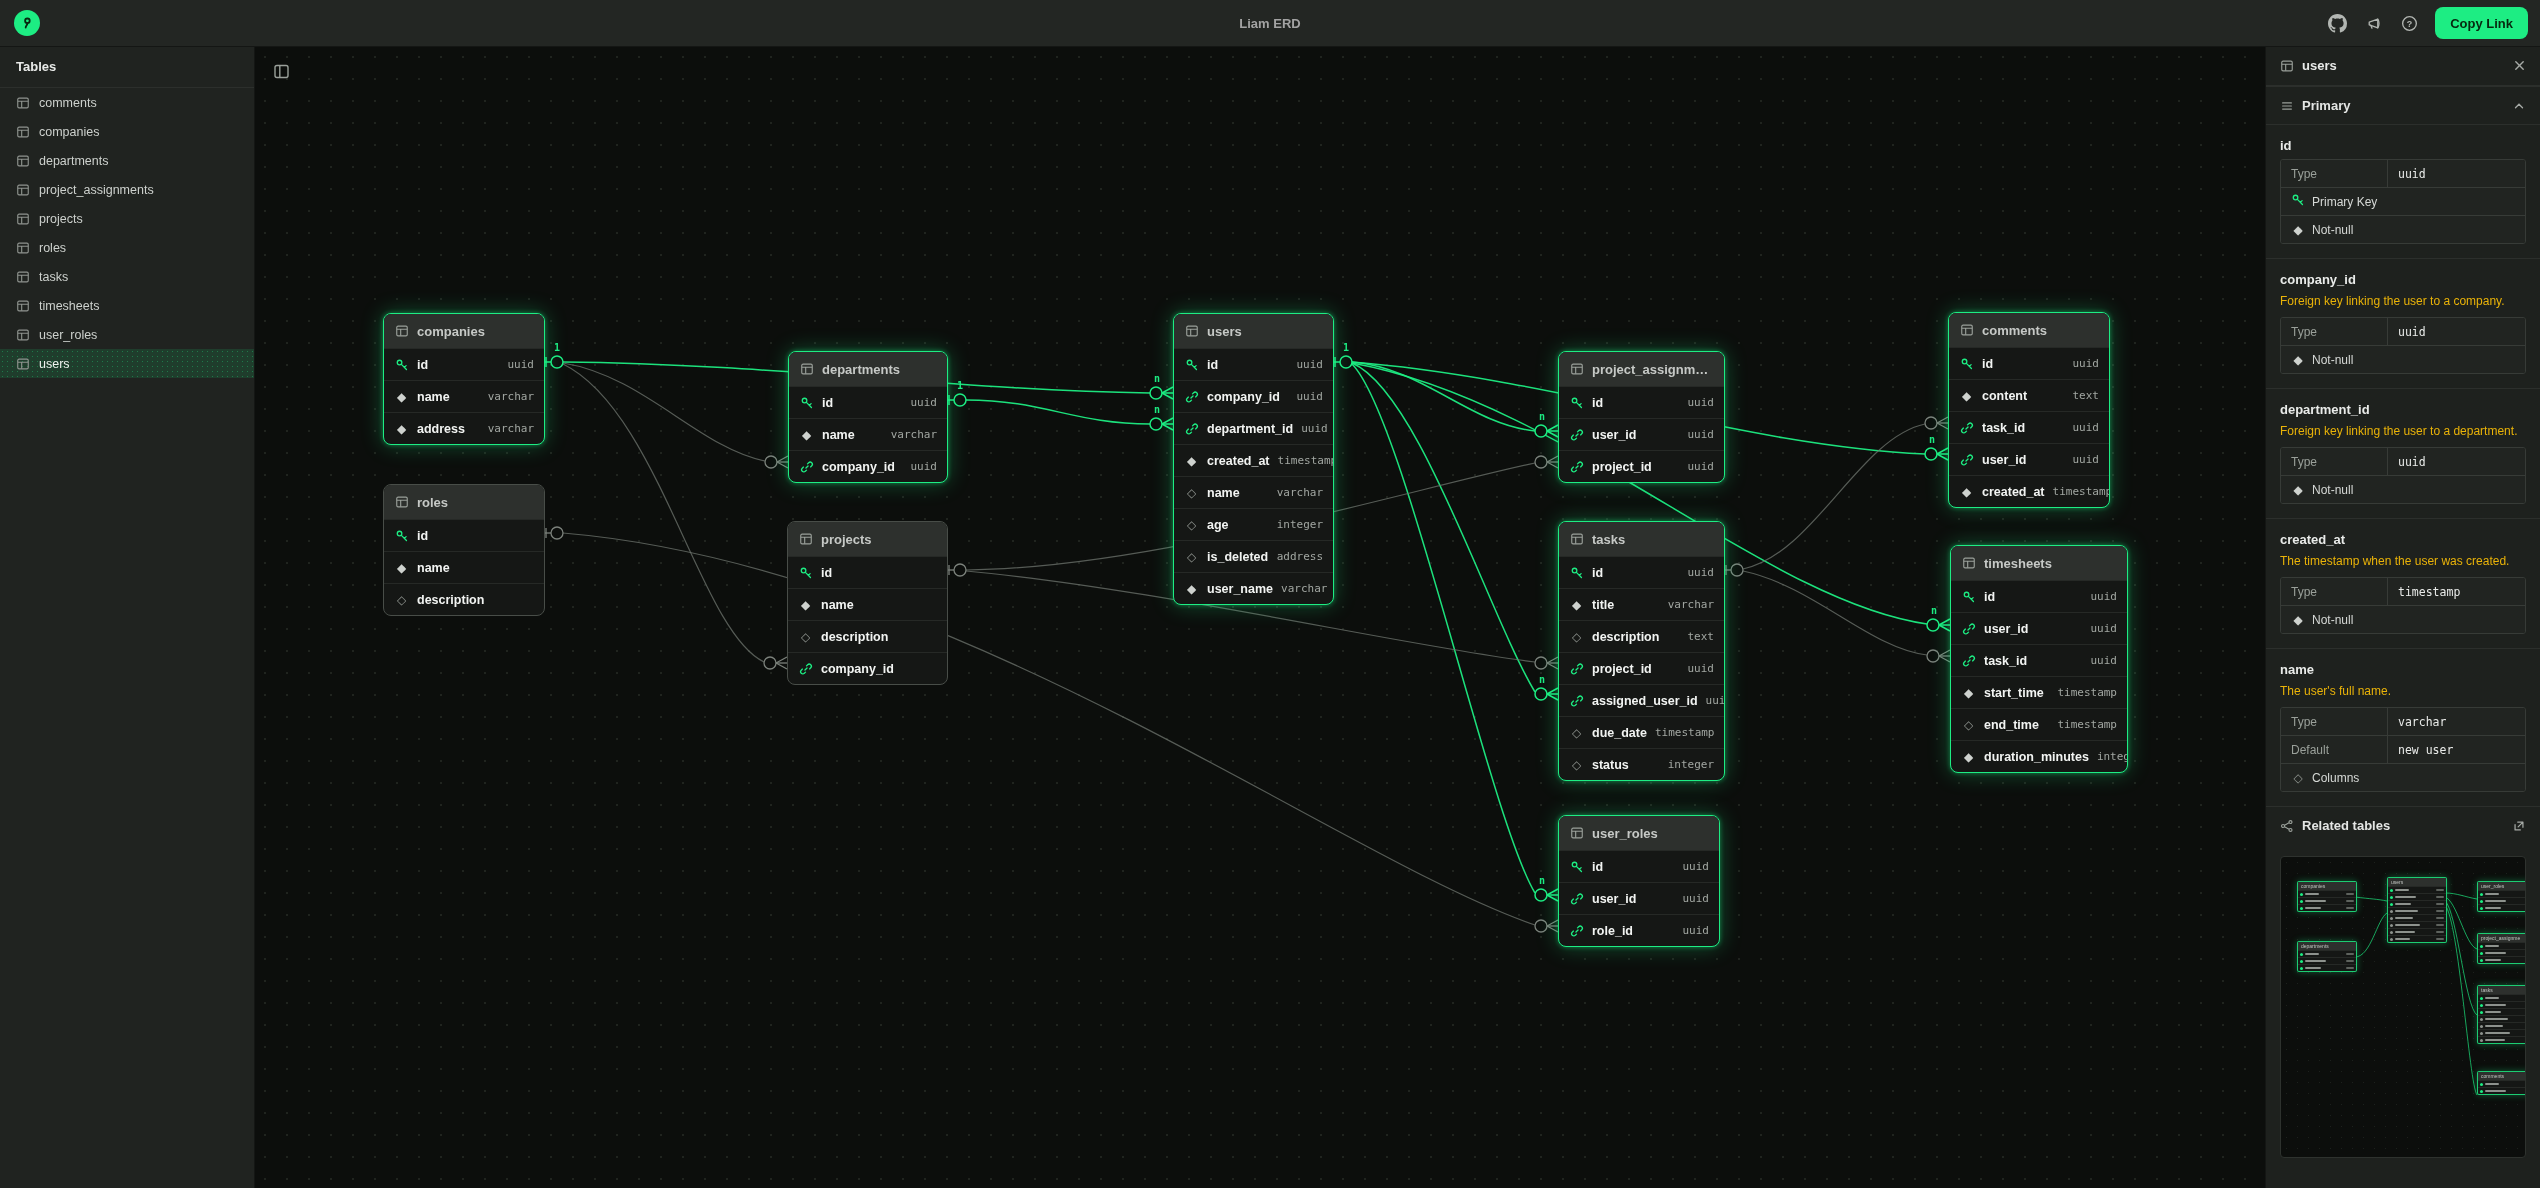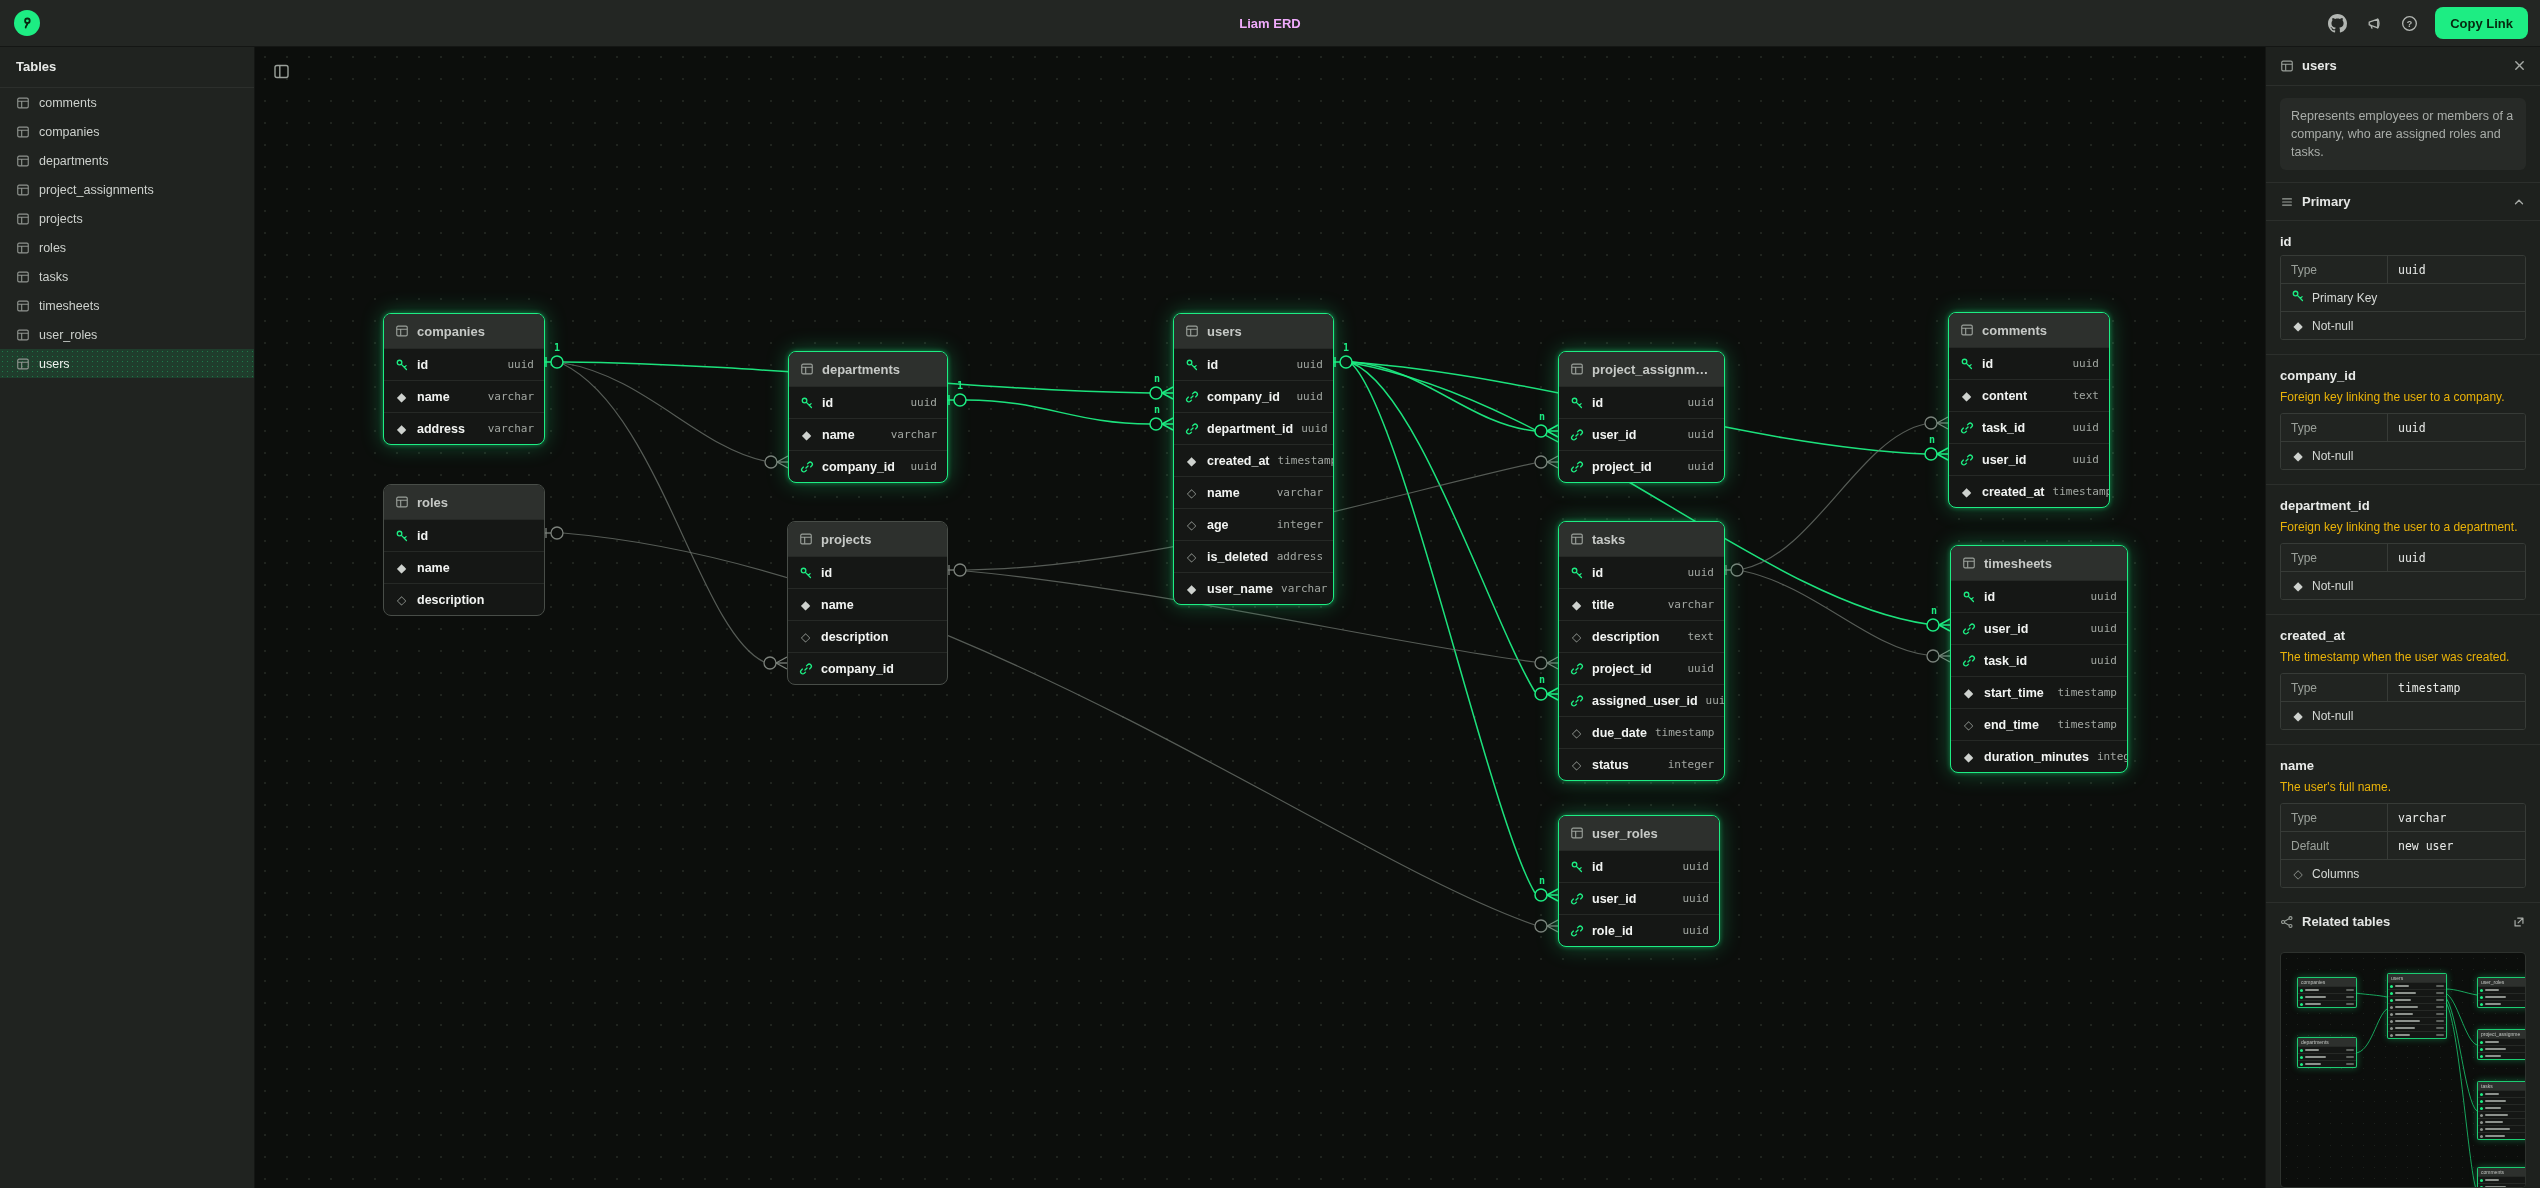--- a/index.html
+++ b/index.html
@@ -4,21 +4,21 @@
 <style>
   html,body{margin:0;padding:0;width:2540px;height:1188px;overflow:hidden;background:#1f221f;
     font-family:"Liberation Sans",sans-serif;-webkit-font-smoothing:antialiased;}
   .app{position:relative;width:2540px;height:1188px;}
 
   
   .topbar{position:absolute;left:0;top:0;width:2540px;height:46px;background:#232623;
     border-bottom:1px solid #141614;display:flex;align-items:center;z-index:30;}
   .logo{position:absolute;left:14px;top:10px;width:26px;height:26px;border-radius:50%;
     background:#1ded83;display:flex;align-items:center;justify-content:center;}
-  .app-title{position:absolute;left:0;right:0;text-align:center;color:#f0abfc;font-size:13px;font-weight:700;}
+  .app-title{position:absolute;left:0;right:0;text-align:center;color:#a3a3a3;font-size:13px;font-weight:700;}
   .topbar-right{position:absolute;right:12px;top:0;height:46px;display:flex;align-items:center;gap:16px;}
   .tb-icon{width:20px;height:20px;color:#b2b6b2;display:flex;align-items:center;justify-content:center;cursor:pointer;}
   .copylink{height:32px;padding:0 15px;border:none;border-radius:8px;background:#1ded83;color:#07280f;
     font-family:"Liberation Sans",sans-serif;font-size:13px;font-weight:700;cursor:pointer;}
 
   
   .sidebar{position:absolute;left:0;top:46px;width:254px;bottom:0;background:#202320;
     border-right:1px solid #141614;z-index:20;}
   .sidebar-header{padding:13px 16px;font-size:13px;font-weight:700;color:#e8eae8;border-bottom:1px solid #2c2f2c;}
   .sidebar-item{height:29px;display:flex;align-items:center;gap:9px;padding:0 16px;color:#cdd1cd;
@@ -906,21 +906,20 @@
             <path d="M2 6 H14 M6.5 6 V13.5"></path>
           </svg>
       </span>
       <span>users</span>
       <span class="detail-close">
         <svg width="13" height="13" viewBox="0 0 14 14" stroke="currentColor" stroke-width="1.5" stroke-linecap="round">
             <path d="M3 3 L11 11 M11 3 L3 11"></path>
           </svg>
       </span>
     </div>
-    <div class="desc-box">Represents employees or members of a company, who are assigned roles and tasks.</div>
     <div class="sect-div"></div>
     <div class="sect-head">
       <span class="nico">
         <svg width="14" height="14" viewBox="0 0 16 16" stroke="currentColor" stroke-width="1.4" stroke-linecap="round">
             <path d="M3 4.5 h10 M3 8 h10 M3 11.5 h10"></path>
           </svg>
       </span>
       <span>Primary</span>
       <span class="right-ic">
         <svg width="14" height="14" viewBox="0 0 16 16" fill="none" stroke="currentColor" stroke-width="1.5" stroke-linecap="round">

